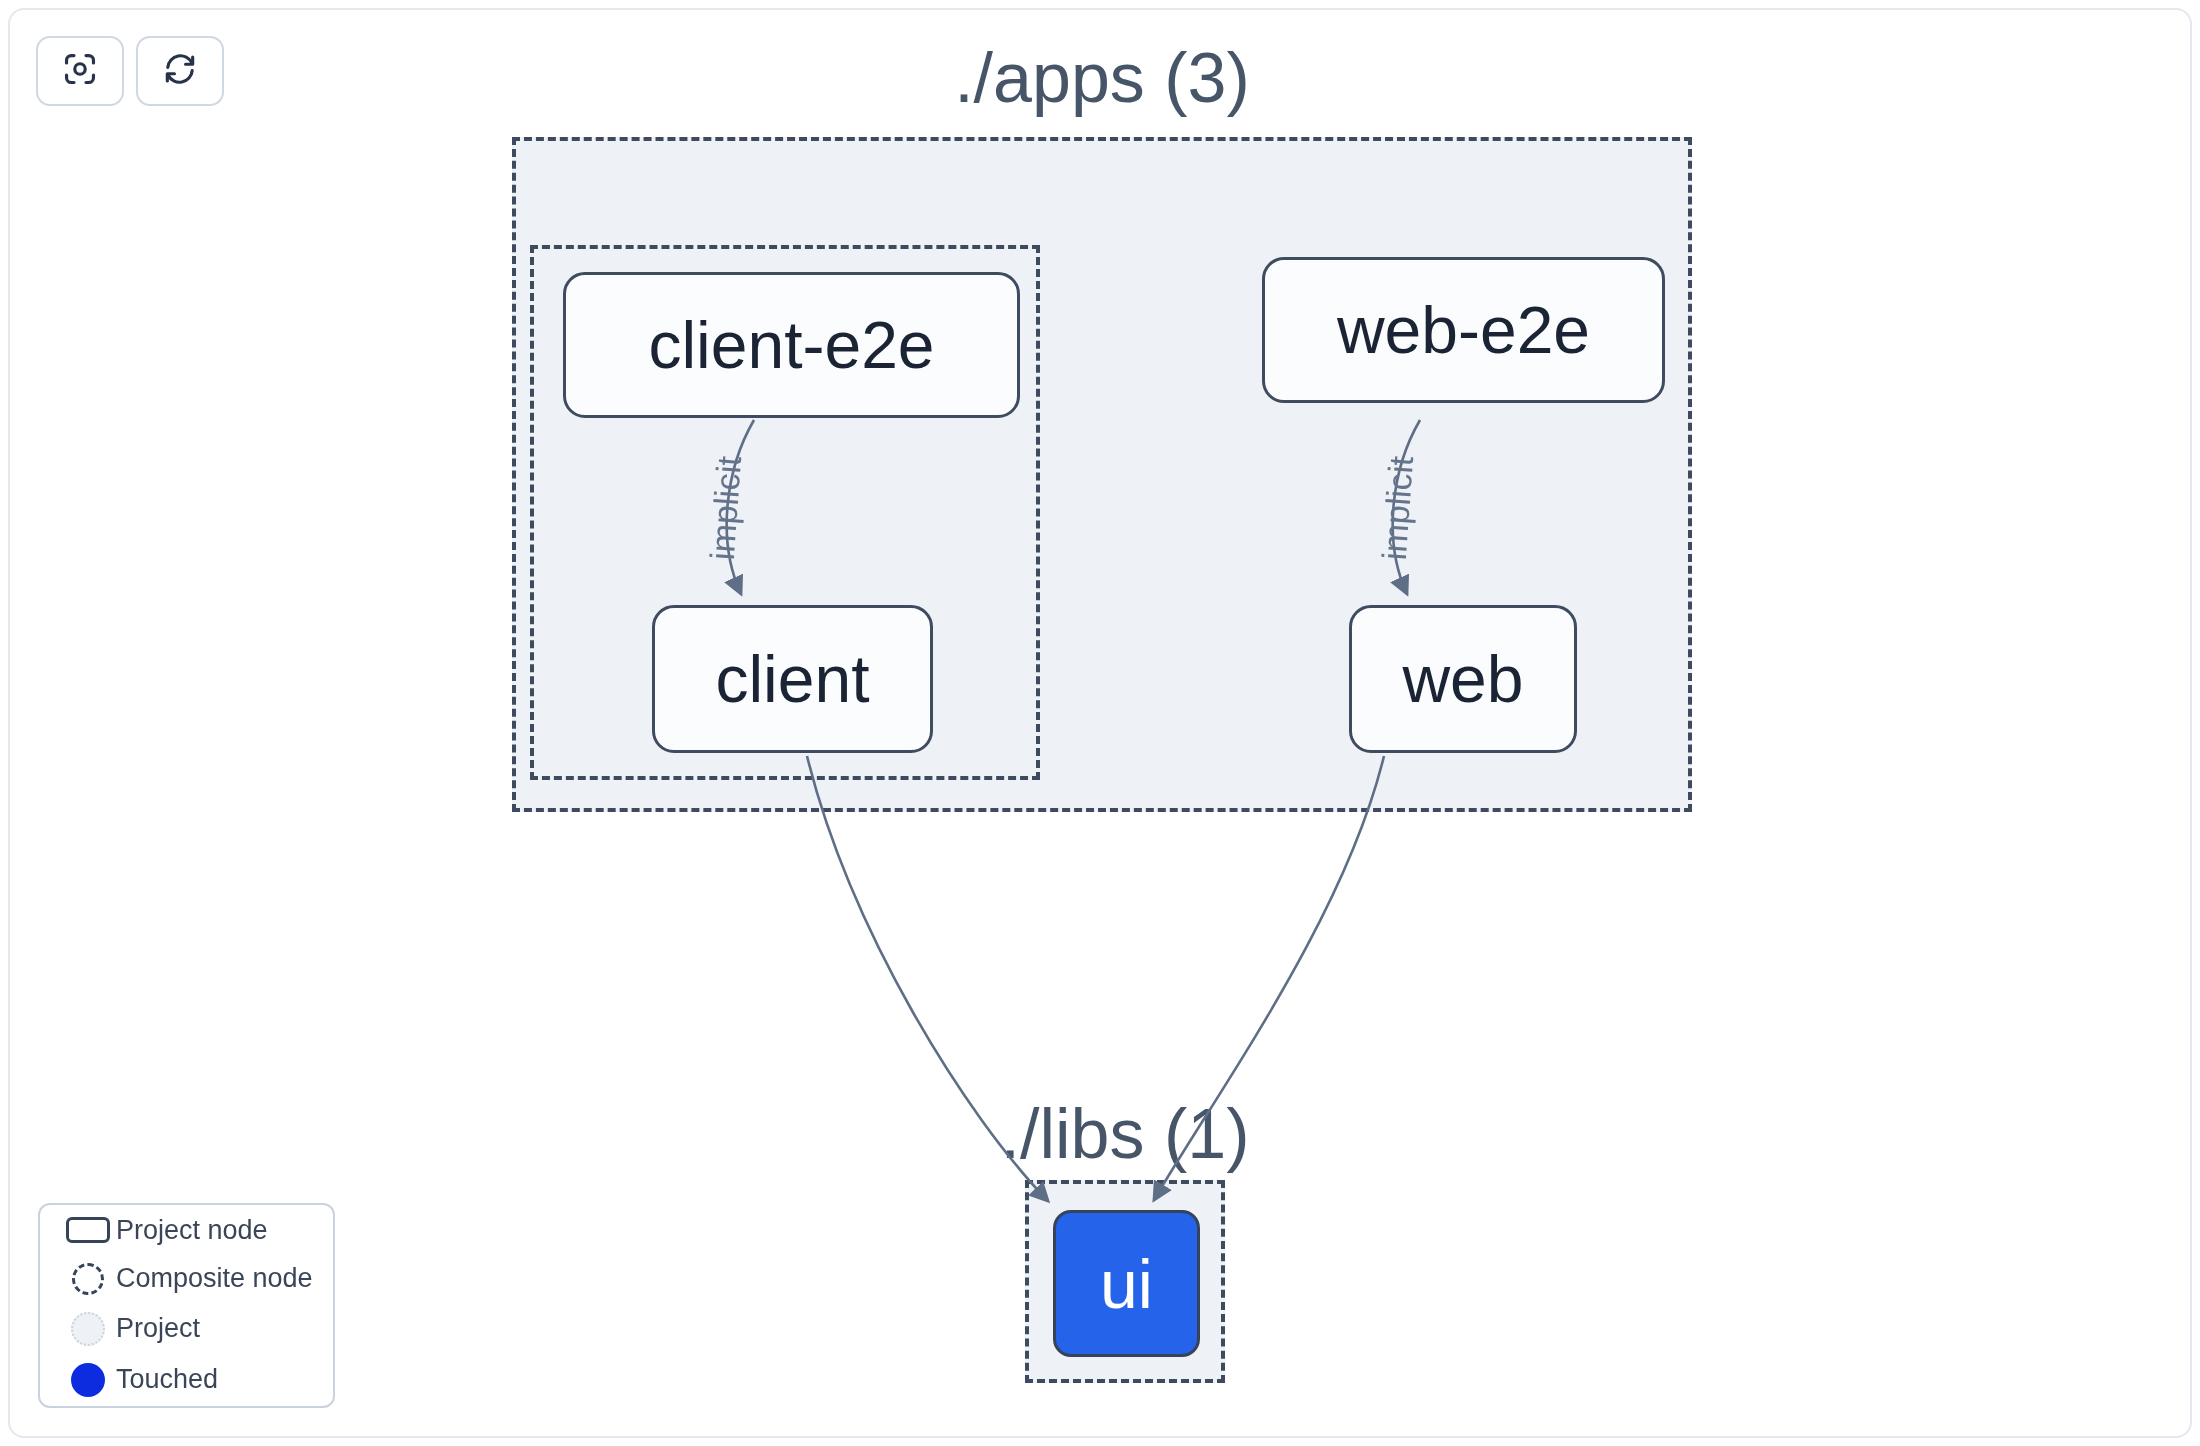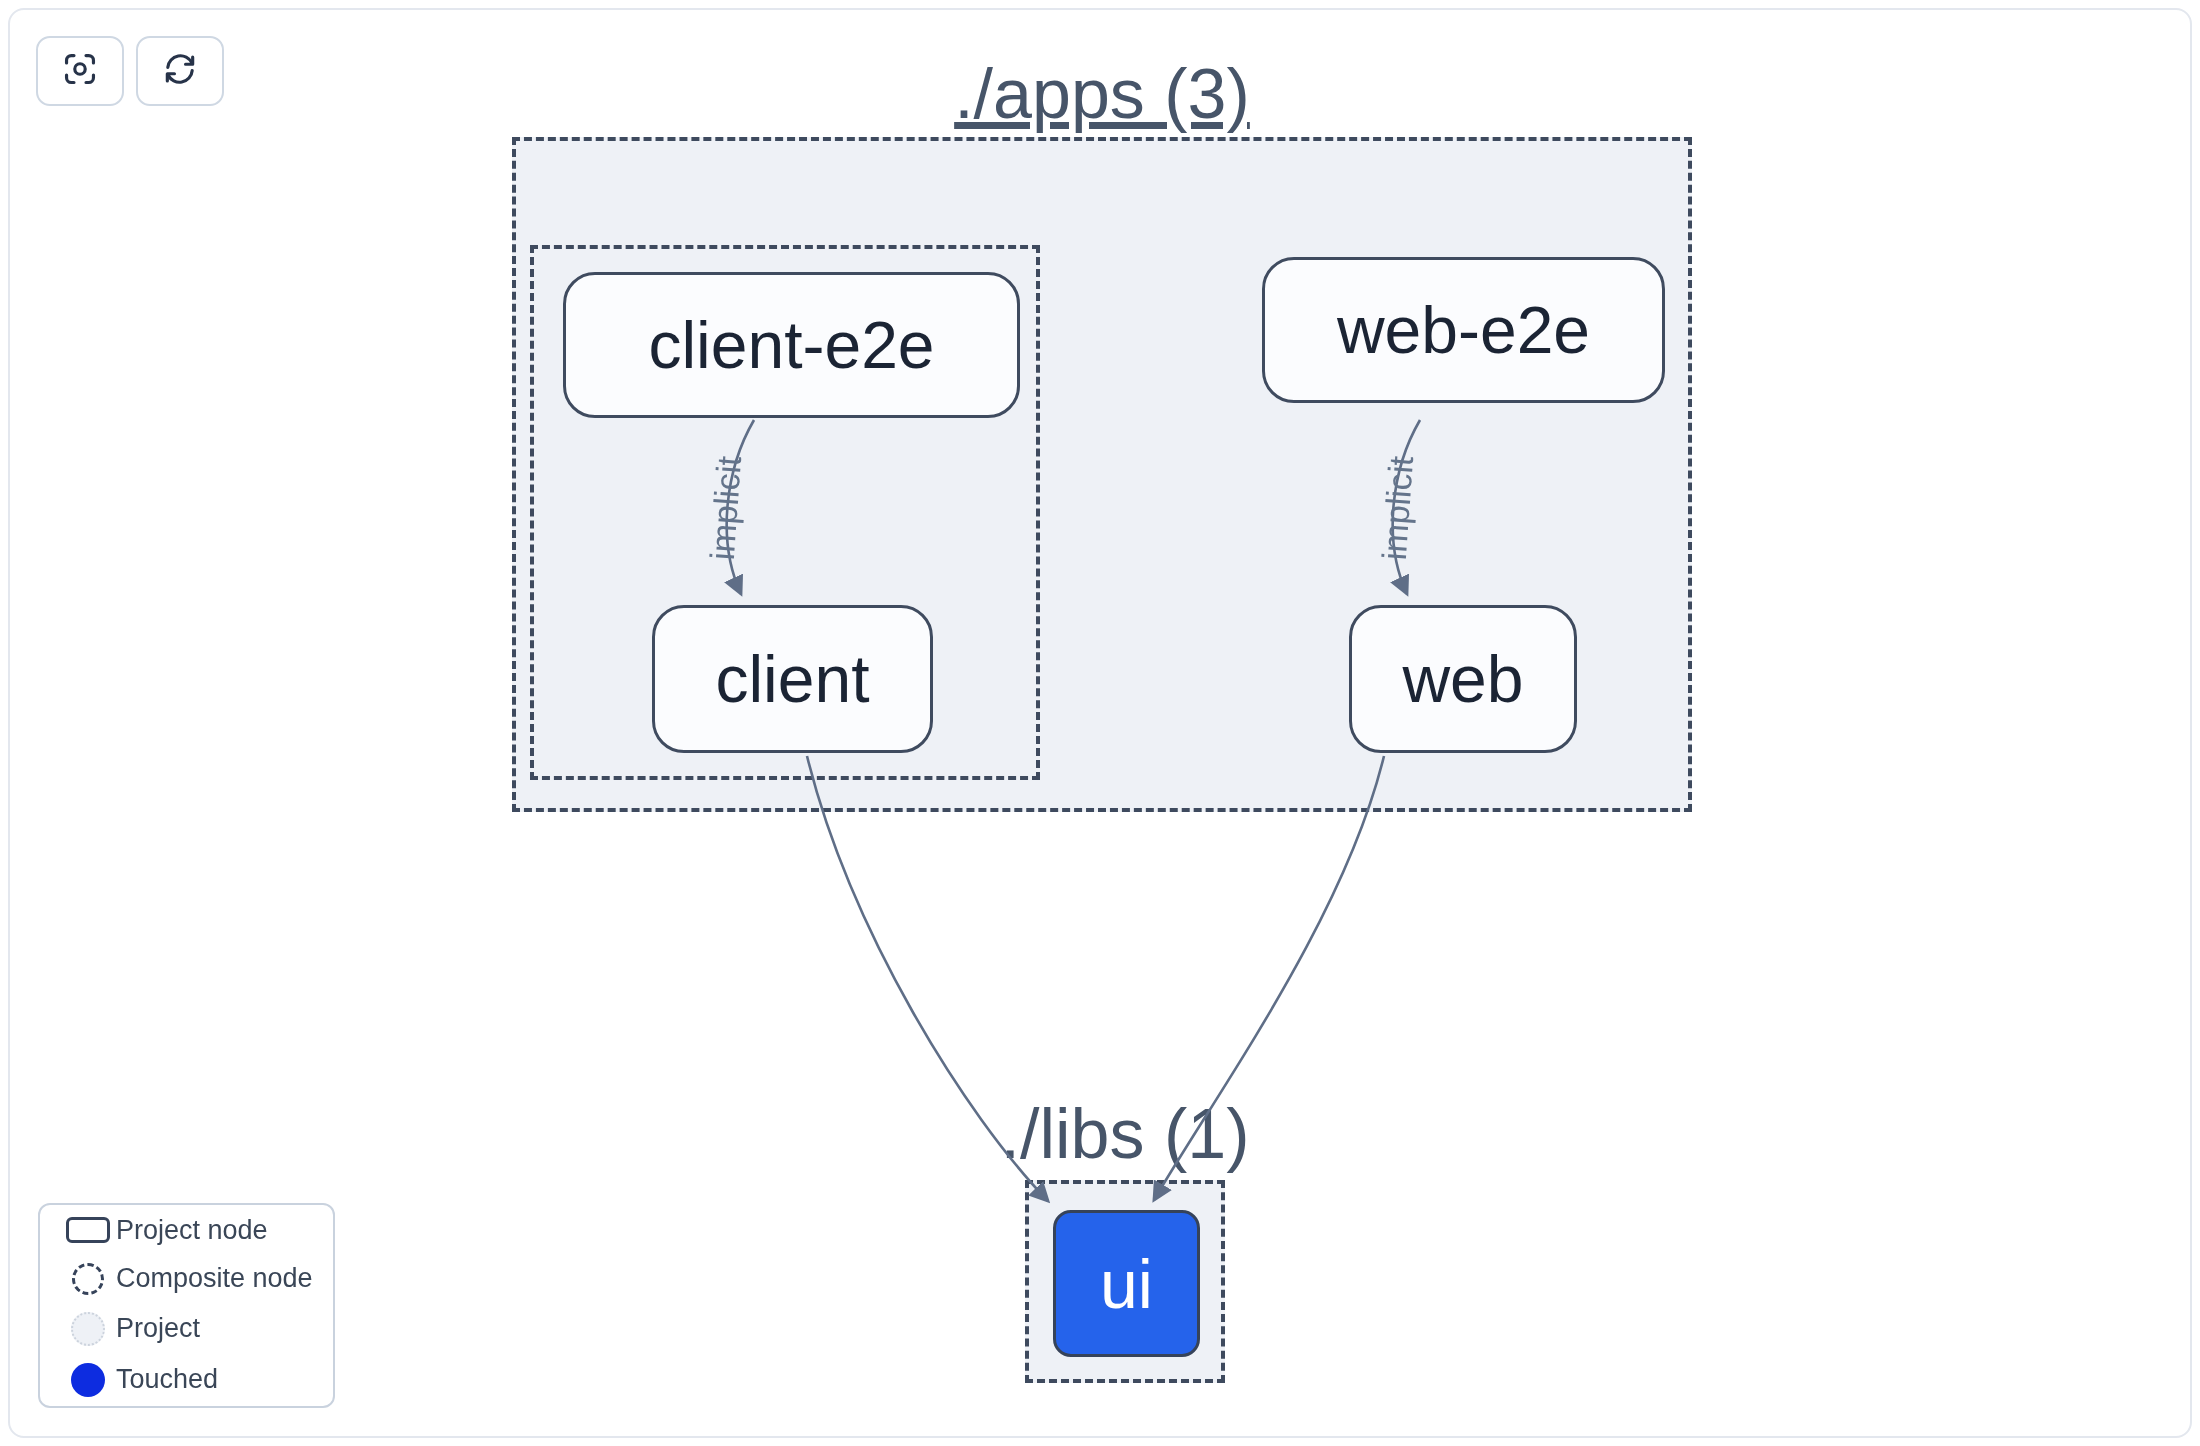--- a/index.html
+++ b/index.html
@@ -17,26 +17,26 @@
   #btn-refresh{left:136px;top:36px;}
 
   
   .group{position:absolute;background:#eef1f6;border:4px dashed #3e4a5e;box-sizing:border-box;z-index:1;}
   #grp-apps{left:512px;top:137px;width:1180px;height:675px;}
   #grp-recipes{left:530px;top:245px;width:510px;height:535px;}
   #grp-libs{left:1025px;top:1180px;width:200px;height:203px;}
 
   .group-label{position:absolute;color:#475569;font-size:70px;line-height:1.1;text-align:center;
                z-index:3;white-space:nowrap;}
-  #lbl-apps{left:512px;width:1180px;top:56px;text-decoration:underline;}
+  #lbl-apps{left:512px;width:1180px;top:40px;}
   #lbl-recipes{left:530px;width:510px;top:164px;}
   #lbl-libs{left:975px;width:300px;top:1096px;}
 
   
-  .node{position:absolute;background:#fbfcfe;border:3px solid #3f4b5f;border-radius:32px;
+  .node{position:absolute;background:#fbfcfe;border:3px solid #3f4b5f;border-radius:22px;
         display:flex;align-items:center;justify-content:center;color:#1b2434;font-size:66px;
         box-sizing:border-box;z-index:4;cursor:pointer;white-space:nowrap;}
   #node-client-e2e{left:563px;top:272px;width:457px;height:146px;}
   #node-web-e2e{left:1262px;top:257px;width:403px;height:146px;}
   #node-client{left:652px;top:605px;width:281px;height:148px;}
   #node-web{left:1349px;top:605px;width:228px;height:148px;}
   #node-ui{left:1053px;top:1210px;width:147px;height:147px;background:#2563eb;border:3.5px solid #36435a;
            color:#ffffff;border-radius:18px;font-size:68px;}
 
   

